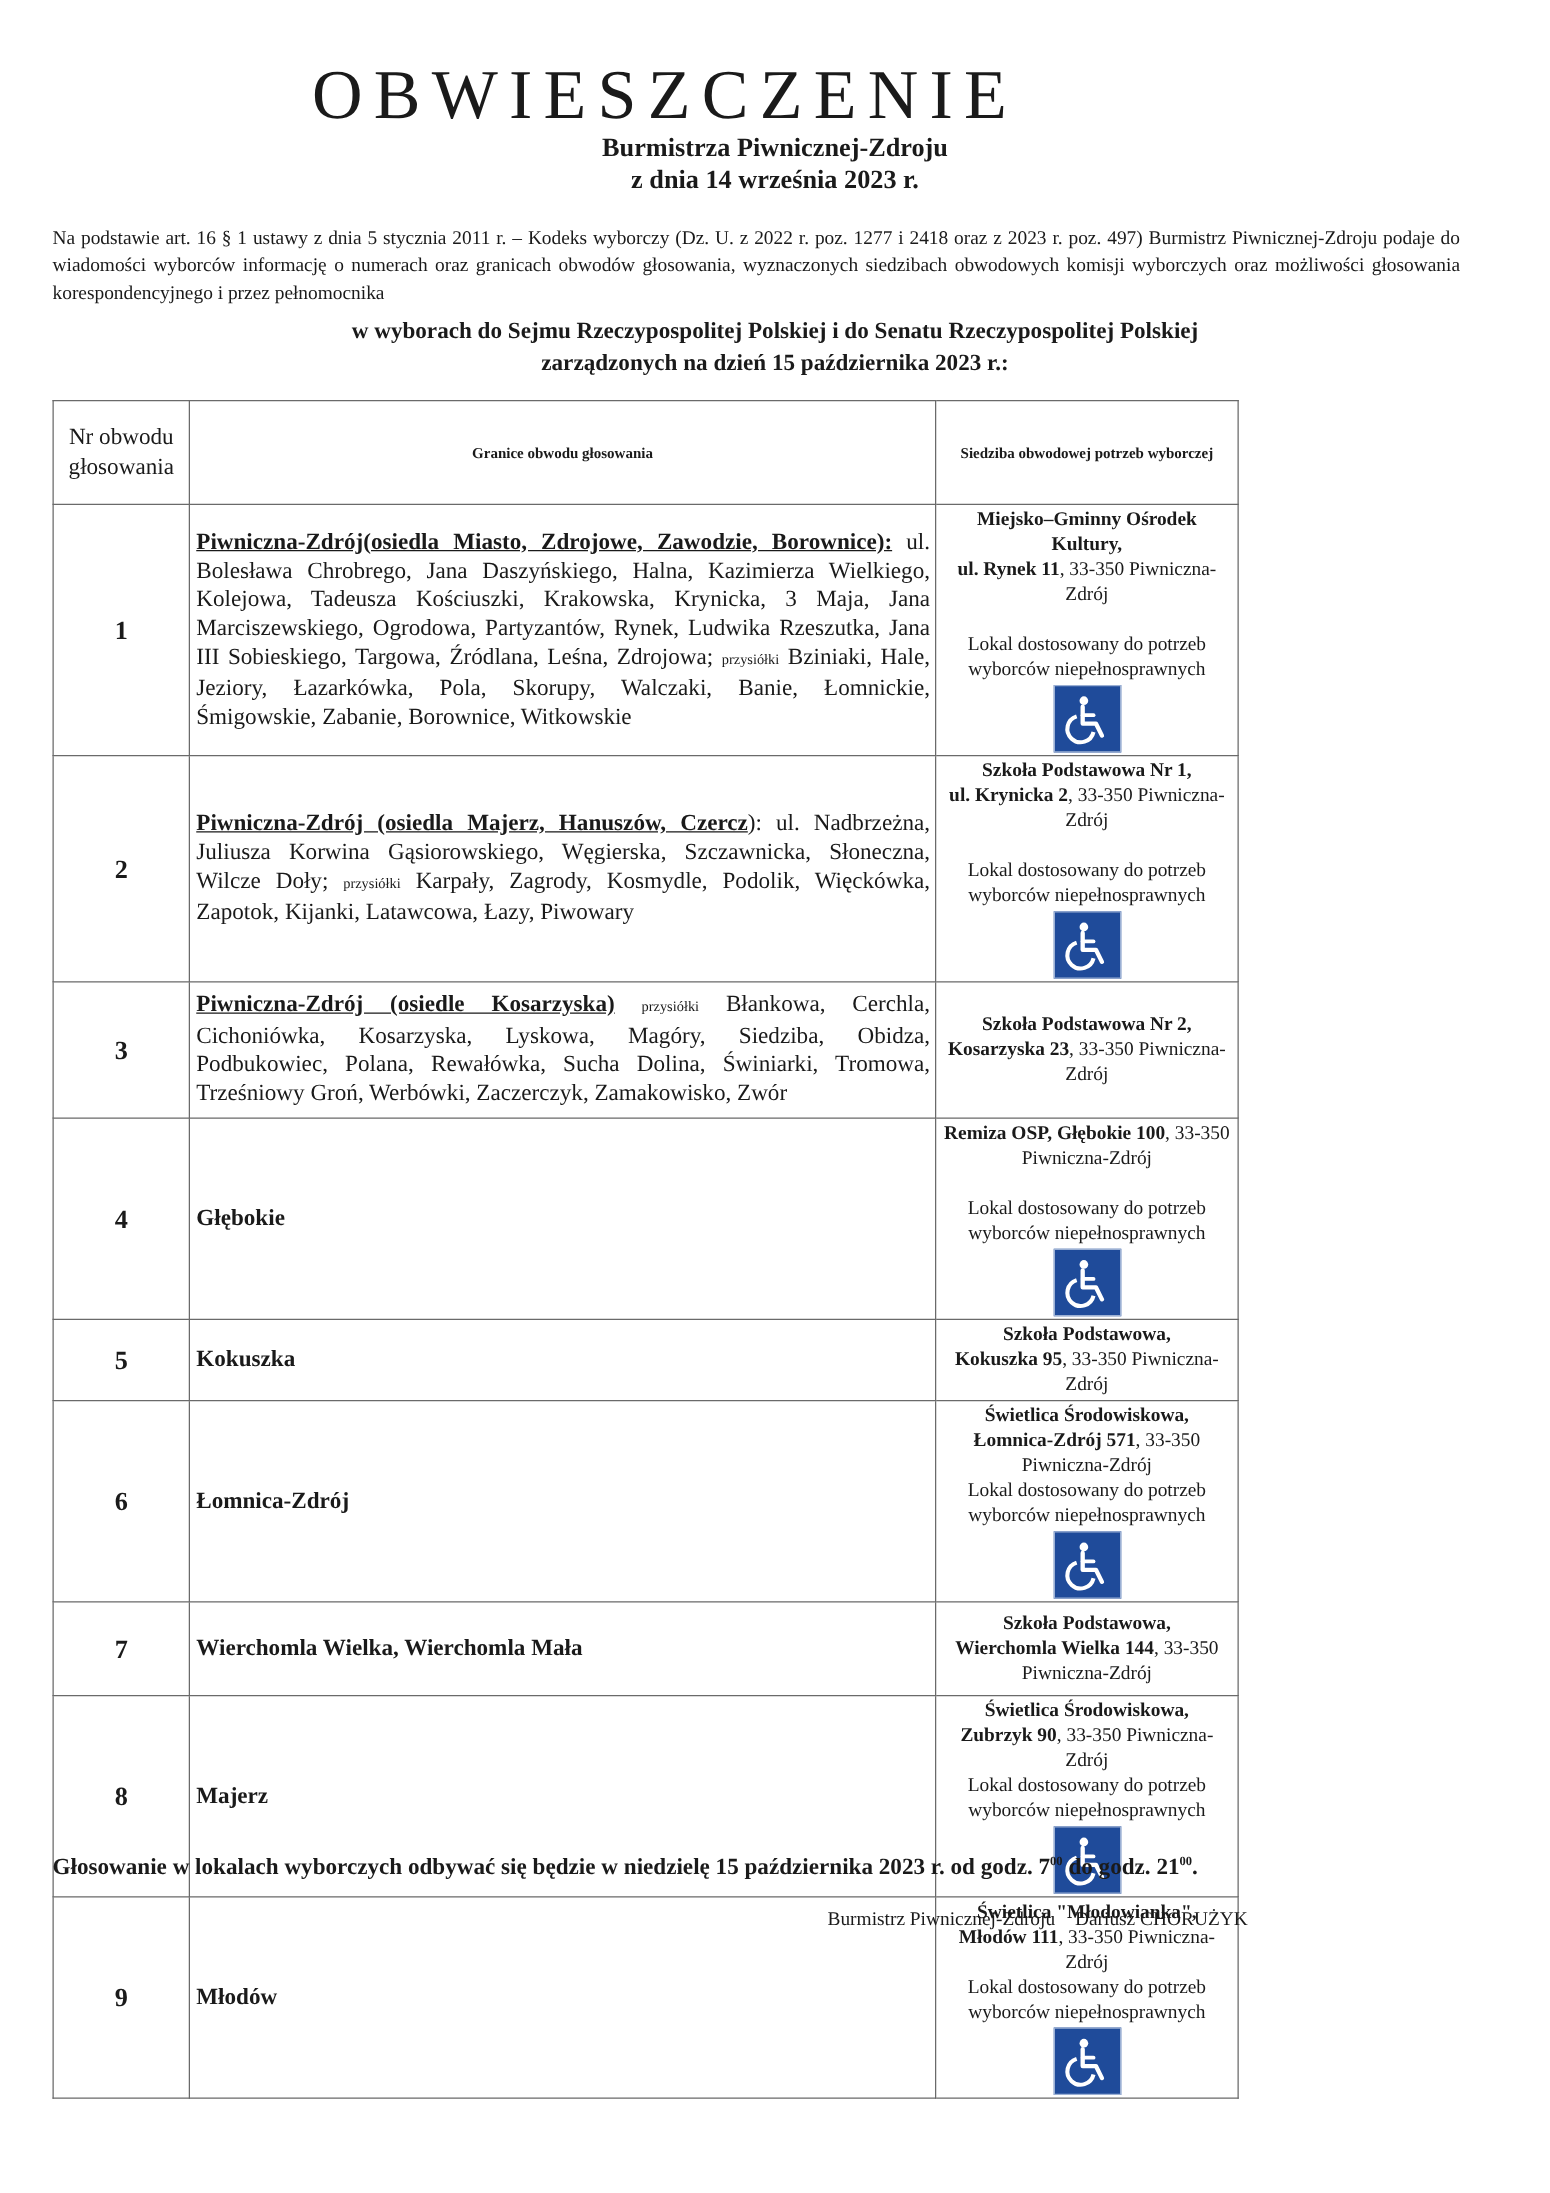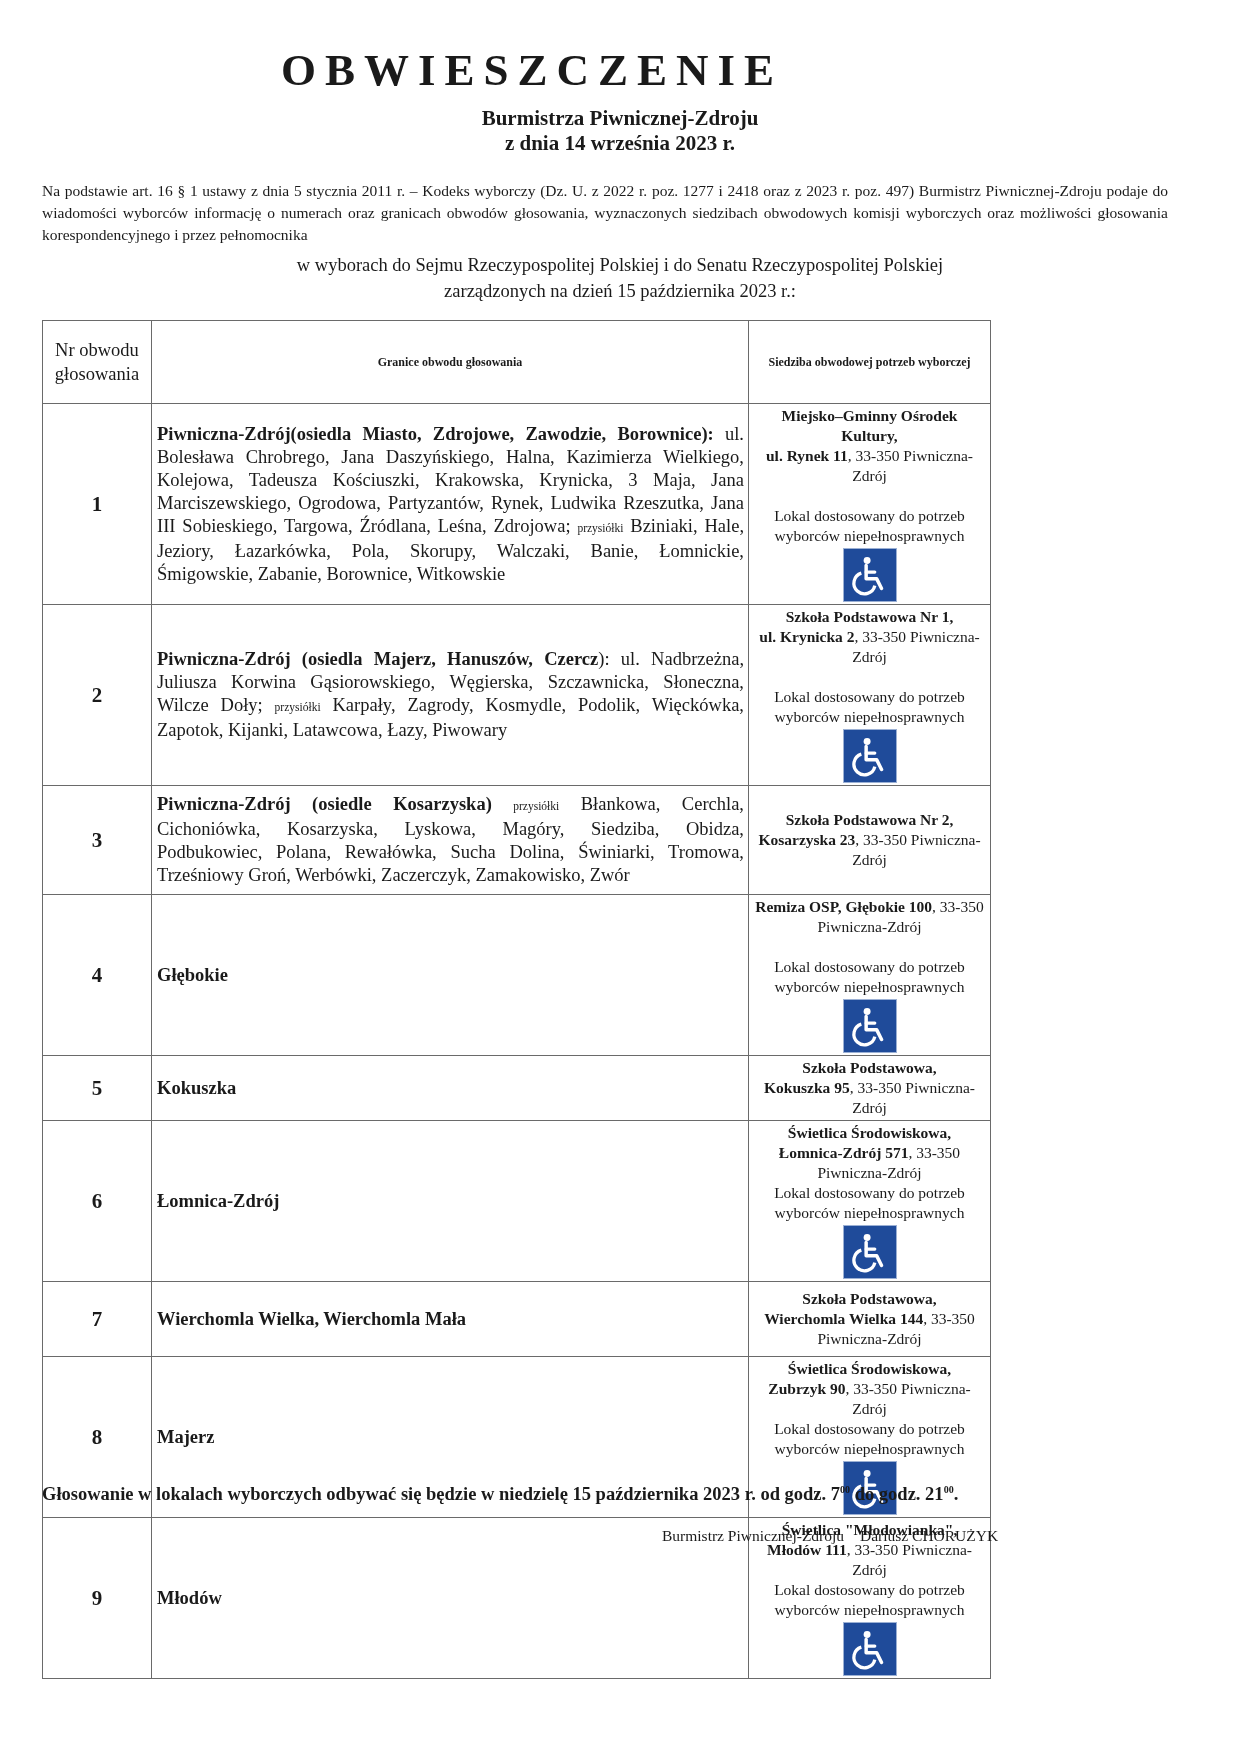--- a/index.html
+++ b/index.html
@@ -1,36 +1,36 @@
 <!DOCTYPE html>
 <html><head>
 <meta charset="utf-8">
 <style>
   html, body { margin: 0; padding: 0; background: #ffffff; }
   body { width: 1240px; height: 1754px; position: relative; color: #1a1a1a;
          font-family: "Liberation Serif", "DejaVu Serif", serif; overflow: hidden; }
   .title { position: absolute; top: 44px; left: 0; width: 1064px; text-align: center;
-           font-size: 45px; font-weight: bold; letter-spacing: 9px; }
+           font-size: 56px; font-weight: normal; letter-spacing: 9px; }
   .issuer { position: absolute; top: 106px; left: 0; width: 1240px; text-align: center;
             font-size: 21px; font-weight: bold; line-height: 25px; }
   .intro { position: absolute; top: 180px; left: 42px; width: 1126px; font-size: 15.5px;
            line-height: 22px; text-align: justify; }
   .election { position: absolute; top: 252px; left: 0; width: 1240px; text-align: center;
-              font-size: 18.5px; font-weight: normal; line-height: 26px; }
+              font-size: 18.5px; font-weight: bold; line-height: 26px; }
   table.grid { position: absolute; top: 320px; left: 42px; width: 949px;
                border-collapse: collapse; }
   table.grid td, table.grid th { border: 1.5px solid #6a6a6a; vertical-align: middle; }
   th { font-size: 12px; font-weight: bold; height: 80px; }
   th.nr { width: 106px; font-weight: normal; font-size: 18.5px; line-height: 24px; }
   th.bounds { width: 594px; }
   td.nr { text-align: center; font-weight: bold; font-size: 21px; }
   td.bounds { padding: 2px 4px 2px 5px; font-size: 18.5px; line-height: 23px; text-align: justify;
               vertical-align: top; }
   td.bounds.single { vertical-align: middle; font-weight: bold; }
-  .bold { font-weight: bold; }
+  .bold { font-weight: bold; text-decoration: underline; }
   .small { font-size: 11.5px; }
   td.seat { text-align: center; font-size: 15.5px; line-height: 20px; padding: 2px 4px; vertical-align: top; }
   .seat .name, .seat .addr-b { font-weight: bold; }
   .gap { height: 20px; }
   .wheel { display: inline-block; width: 54px; height: 54px; background: #1f4b9a;
            border: 1px solid #9bb0d4; box-sizing: border-box; margin: 2px auto 0; vertical-align: top; }
   .wheel svg { width: 100%; height: 100%; display: block; }
   .footer-note { position: absolute; top: 1484px; left: 42px; font-size: 18.5px; font-weight: bold; }
   .footer-note sup { font-size: 10px; }
   .signature { position: absolute; top: 1527px; left: 662px; font-size: 15.5px; }

